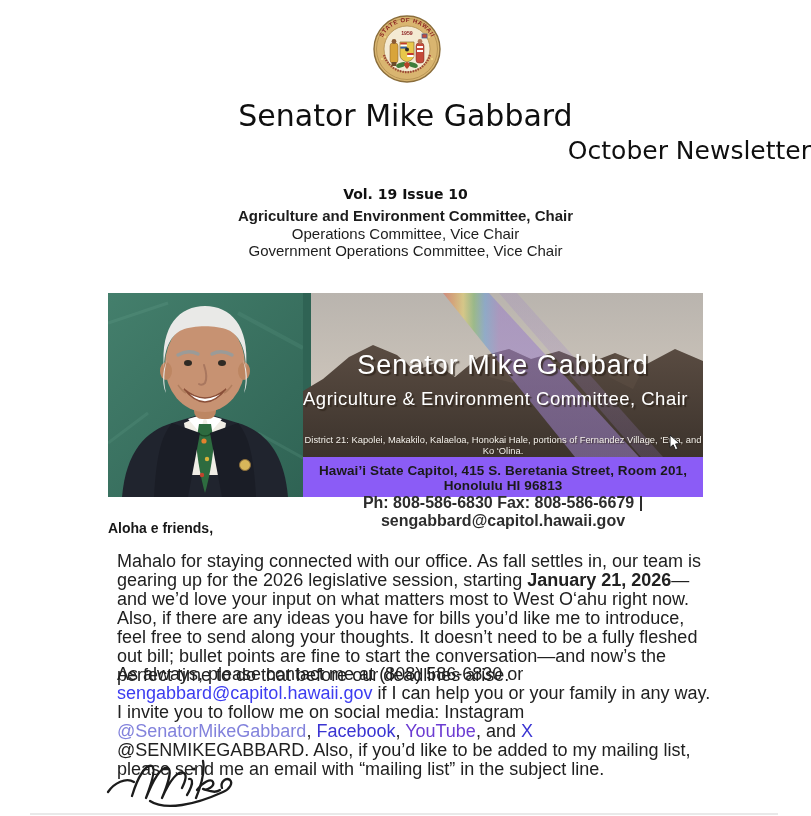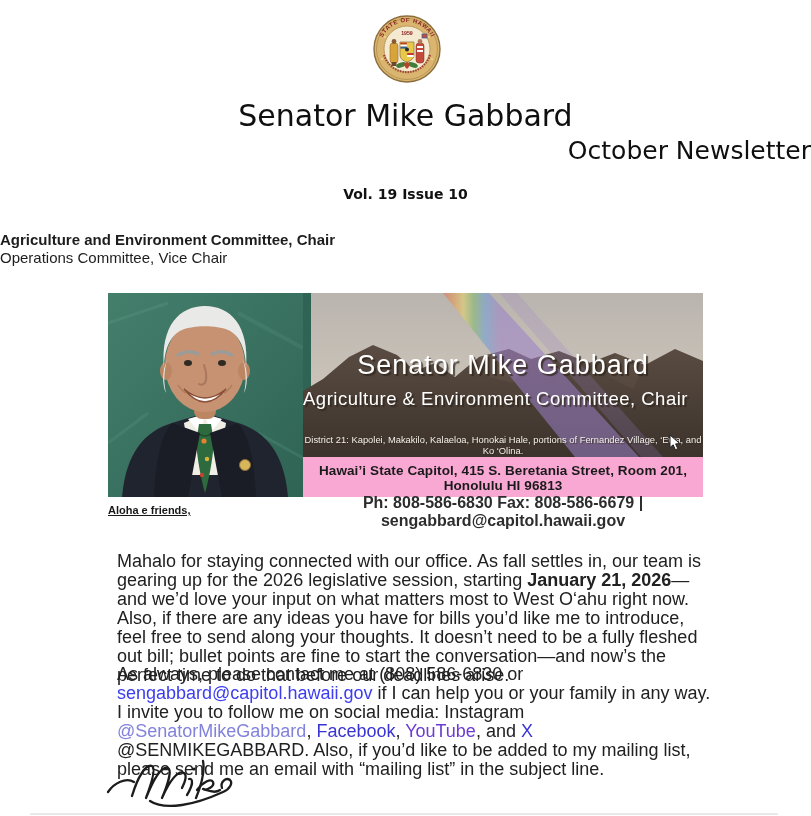--- a/index.html
+++ b/index.html
@@ -8,45 +8,45 @@
   .page { position:relative; width:811px; height:816px; background:#fff; overflow:hidden; }
 
   .seal { position:absolute; left:373px; top:15px; width:68px; height:68px; }
 
   .title   { position:absolute; top:98px;  left:0; right:0; text-align:center;
              font-family:"DejaVu Sans", sans-serif; font-size:30px; font-weight:400; color:#0f0f0f; }
   .subtitle{ position:absolute; top:136px; left:0; right:0; text-align:right;
              font-family:"DejaVu Sans", sans-serif; font-size:25px; font-weight:400; color:#0f0f0f; }
   .vol     { position:absolute; top:178px; left:0; right:0; text-align:center;
              font-family:"DejaVu Sans", sans-serif; font-size:14px; font-weight:700; color:#111;margin-top:8px; }
-  .committees { position:absolute; top:207px; left:0; right:0; text-align:left;
-             font-size:15px; line-height:17.5px; color:#1d1d1d;margin-top:24px; }
+  .committees { position:absolute; top:207px; left:0; right:0; text-align:center;
+             font-size:15px; line-height:17.5px; color:#1d1d1d; }
   .committees .c0 { font-weight:700; }
 
   .banner { position:absolute; left:108px; top:293px; width:595px; height:204px; display:flex; }
   .photo  { width:195px; height:204px; flex:0 0 195px; }
   .photo svg { display:block; }
   .bright { width:400px; display:flex; flex-direction:column; }
   .scene  { position:relative; width:400px; height:164px; overflow:hidden; }
   .scene svg.bg { position:absolute; left:0; top:0; }
   .scene-name { position:absolute; top:57px; left:0; width:100%; text-align:center;
                 font-size:27px; font-weight:500; color:#ffffff; letter-spacing:1px;
                 text-shadow:2px 2px 1px rgba(45,35,25,.75); }
   .scene-comm { position:absolute; top:95px; left:0; width:100%; text-align:left;
                 font-size:18.5px; font-weight:500; color:#ffffff; letter-spacing:.5px;
                 text-shadow:2px 2px 1px rgba(45,35,25,.75); }
   .scene-district { position:absolute; top:141px; left:0; width:100%; text-align:center;
                 font-size:9.4px; font-weight:400; color:#f2efe9;
                 text-shadow:1px 1px 1px rgba(45,35,25,.6); }
   .cursor { position:absolute; left:366px; top:141px; width:13px; height:17px; }
-  .addr   { height:40px; background:#f9a8d4; text-align:center; padding-top:6px; }
+  .addr   { height:40px; background:#8b5cf6; text-align:center; padding-top:6px; }
   .addr1  { font-size:13.5px; font-weight:700; color:#1a1a1a; letter-spacing:.1px; }
   .addr2  { font-size:16px; font-weight:700; color:#2d2d2d; margin-top:1px; }
 
-  .greeting { position:absolute; left:108px; top:504px; font-size:11px; font-weight:700; color:#181818;text-decoration:underline; }
+  .greeting { position:absolute; left:108px; top:520px; font-size:14px; font-weight:700; color:#181818; }
   .para { position:absolute; left:117px; width:600px; font-size:18px; line-height:19px; color:#212121; }
   .para-1 { top:552px; }
   .para-2 { top:665px; }
   .para strong { font-weight:700; }
   a.link { font-weight:400; text-decoration:none; cursor:pointer; }
 
   .signature { position:absolute; left:100px; top:754px; width:240px; height:58px; }
   .bottom-rule { position:absolute; left:30px; top:813px; width:748px; height:2px; background:#e9e9e9; }
 </style>
 </head>
@@ -97,20 +97,21 @@
         <circle cx="59" cy="44" r="1" fill="#f2d98a"></circle>
     </svg>
   </div>
 
   <div class="title">Senator Mike Gabbard</div>
   <div class="subtitle">October Newsletter</div>
   <div class="vol">Vol. 19 Issue 10</div>
   <div class="committees">
     <div class="c0">Agriculture and Environment Committee, Chair</div>
     <div>Operations Committee, Vice Chair</div>
+    <div>Government Operations Committee, Vice Chair</div>
   </div>
 
   <div class="banner">
 
     <div class="photo">
       <svg width="195" height="204" viewBox="0 0 195 204">
         <defs>
           <linearGradient id="chalk" x1="0" y1="0" x2="1" y2="1">
             <stop offset="0" stop-color="#447f6c"></stop>
               <stop offset="1" stop-color="#2f6354"></stop>

